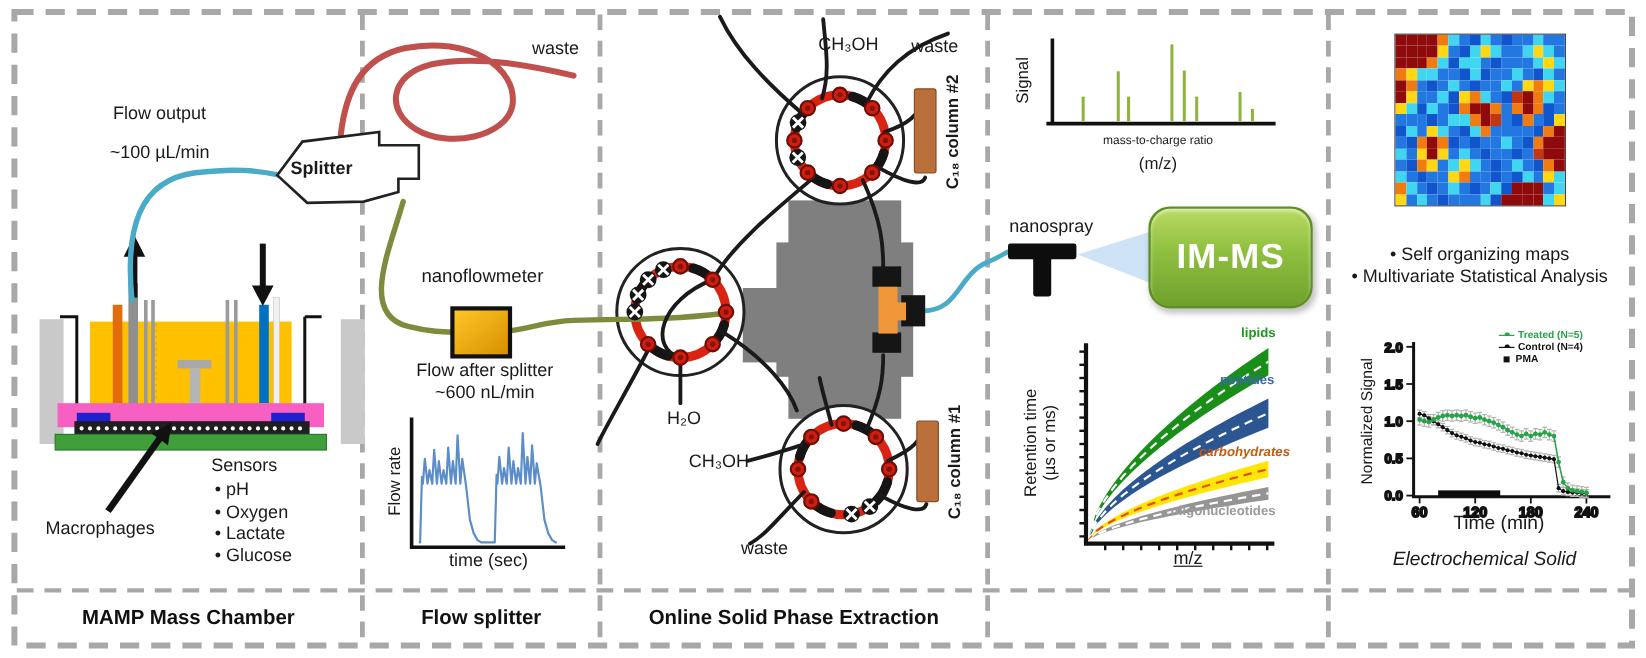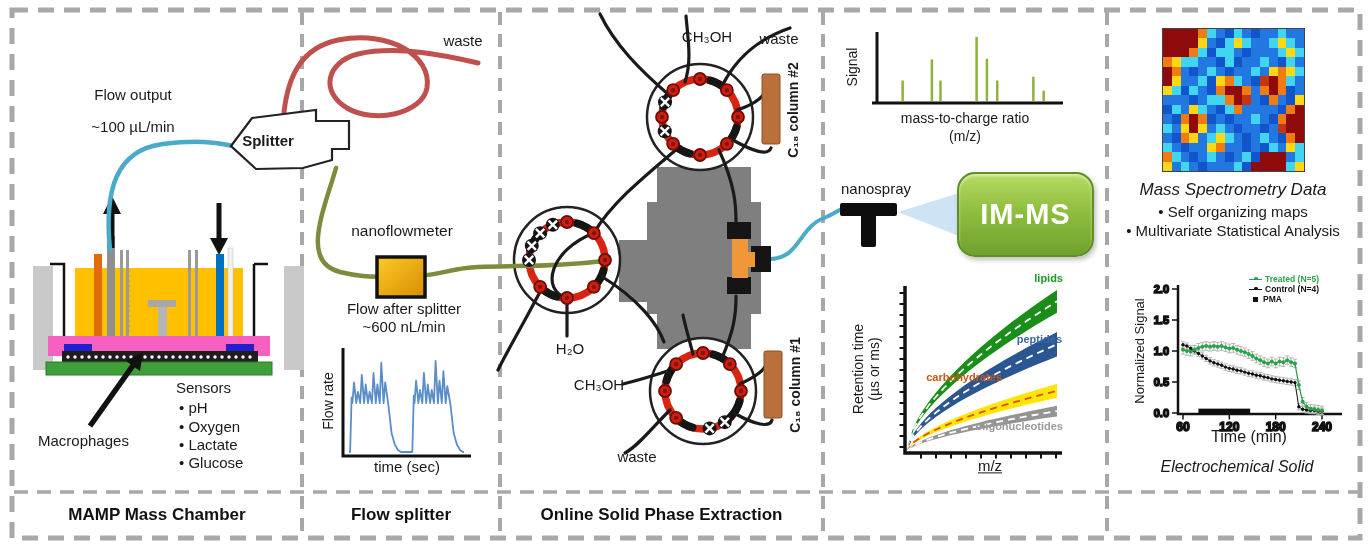--- a/index.html
+++ b/index.html
@@ -654,34 +654,34 @@
 
 <div class="lbl" style="left:707px;top:37px;">CH₃OH</div>
 <div class="lbl" style="left:779px;top:39px;">waste</div>
 <div class="rot bold" style="left:793px;top:110px;font-size:14px;">C₁₈ column #2</div>
 <div class="lbl" style="left:570px;top:349px;">H₂O</div>
 <div class="lbl" style="left:599px;top:385px;">CH₃OH</div>
 <div class="lbl" style="left:637px;top:457px;">waste</div>
 <div class="rot bold" style="left:795px;top:385px;font-size:14px;">C₁₈ column #1</div>
 
 <div class="rot" style="left:852px;top:67px;font-size:14px;">Signal</div>
-<div class="lbl" style="left:965px;top:118px;font-size:14px;">mass-to-charge ratio</div>
+<div class="lbl" style="left:965px;top:118px;font-size:10px;">mass-to-charge ratio</div>
 <div class="lbl" style="left:965px;top:136px;font-size:14px;">(m/z)</div>
 <div class="lbl" style="left:876px;top:189px;">nanospray</div>
 <div id="immsbox">
       <span>IM-MS</span>
     </div>
 <div class="rot" style="left:866px;top:369px;font-size:14px;">
   <div>Retention time</div>
   <div>(µs or ms)</div>
 </div>
 <div class="lbl" style="left:990px;top:466px;text-decoration:underline;">m/z</div>
 <div class="lra bold" style="left: 1063px; top: 278px; font-size: 11px; color: rgb(28, 154, 28);">lipids</div>
-<div class="lra bold" style="left: 1062px; top: 339px; font-size: 11px; color: rgb(58, 102, 174);">peptides</div>
-<div class="lra bold" style="left: 1002px; top: 377px; font-size: 11px; color: rgb(197, 90, 17);">carbohydrates</div>
+<div class="lra bold" style="left: 1062px; top: 317px; font-size: 11px; color: rgb(58, 102, 174);">peptides</div>
+<div class="lra bold" style="left: 1075px; top: 377px; font-size: 11px; color: rgb(197, 90, 17); font-style: italic;">carbohydrates</div>
 <div class="lra bold" style="left: 1063px; top: 426px; font-size: 11px; color: rgb(154, 154, 154);">oligonucleotides</div>
 
 <div id="heatmap" style="grid-template: repeat(15, 1fr) / repeat(16, 1fr);">
       <div style="background: rgb(143, 10, 10);"></div>
       <div style="background: rgb(143, 10, 10);"></div>
       <div style="background: rgb(143, 10, 10);"></div>
       <div style="background: rgb(143, 10, 10);"></div>
       <div style="background: rgb(240, 123, 17);"></div>
       <div style="background: rgb(64, 214, 242);"></div>
       <div style="background: rgb(34, 119, 224);"></div>
@@ -912,21 +912,20 @@
       <div style="background: rgb(34, 119, 224);"></div>
       <div style="background: rgb(64, 214, 242);"></div>
       <div style="background: rgb(17, 85, 204);"></div>
       <div style="background: rgb(143, 10, 10);"></div>
       <div style="background: rgb(143, 10, 10);"></div>
       <div style="background: rgb(143, 10, 10);"></div>
       <div style="background: rgb(143, 10, 10);"></div>
       <div style="background: rgb(64, 214, 242);"></div>
       <div style="background: rgb(255, 215, 18);"></div>
     </div>
-<div class="lbl" style="left:1233px;top:190px;font-style:italic;font-size:17px;">Mass Spectrometry Data</div>
 <div class="lbl" style="left:1233px;top:212px;">• Self organizing maps</div>
 <div class="lbl" style="left:1233px;top:231px;">• Multivariate Statistical Analysis</div>
 
 <div class="rot" style="left:1139px;top:351px;font-size:13px;">Normalized Signal</div>
 <div class="lbl" style="left:1249px;top:437px;font-size:16px;text-align:right;">Time (min)</div>
 <div class="lbl" style="left:1237px;top:467px;font-style:italic;font-size:16px;">Electrochemical Solid</div>
 <div id="legend">
   <div class="lgrow" style="color:#27a348;">
         <span class="mkline"></span>
         <span>Treated (N=5)</span>

